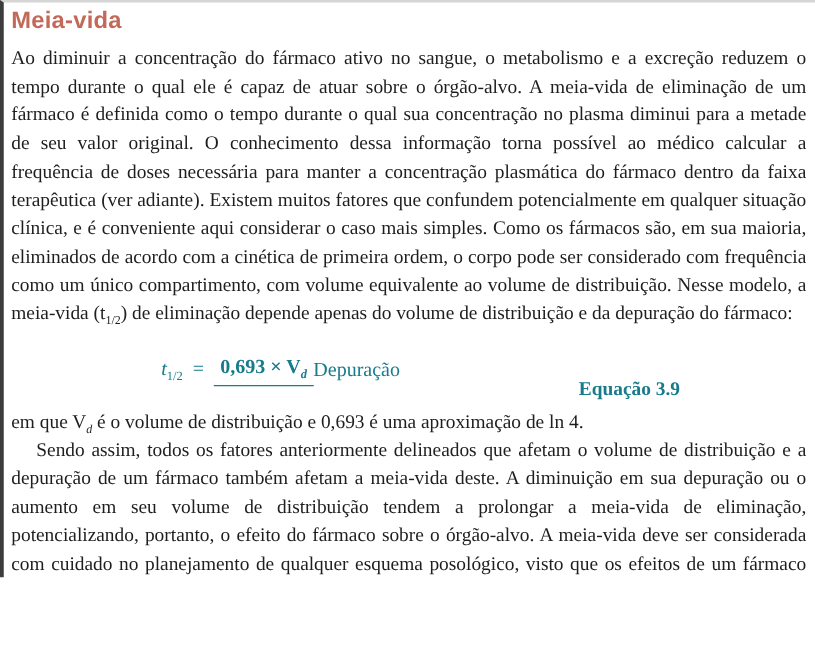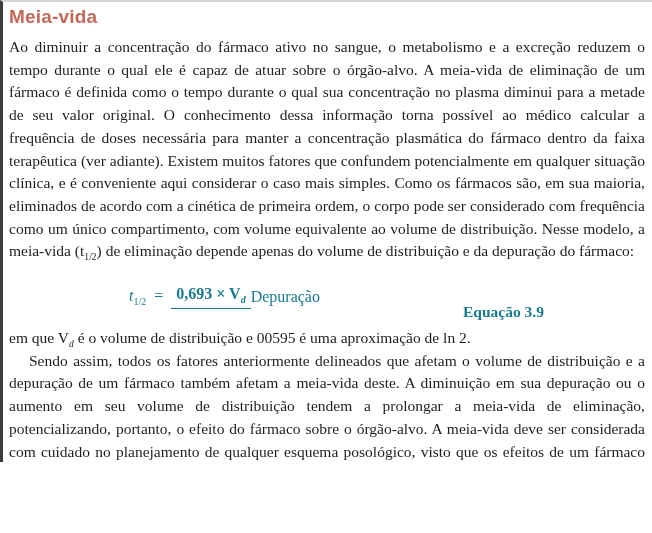--- a/index.html
+++ b/index.html
@@ -121,16 +121,16 @@
         <span class="eq-lhs"><span class="eq-var">t</span><span class="eq-sub">1/2</span></span>
         <span class="eq-equals">=</span>
         <span class="fraction">
           <span class="numerator"><span>0,693 × V</span><span class="eq-isub">d</span></span>
           <span class="denominator">Depuração</span>
         </span>
       </span>
       <span class="equation-label">Equação 3.9</span>
     </div>
 
-    <p class="para"><span class="seg-n">em que </span><span class="seg-i">V</span><span class="seg-isub">d</span><span class="seg-n"> é o volume de distribuição e 00595 é uma aproximação de ln 2.</span></p>
+    <p class="para"><span class="seg-n">em que </span><span class="seg-i">V</span><span class="seg-isub">d</span><span class="seg-n"> é o volume de distribuição e 0,693 é uma aproximação de ln 4.</span></p>
     <p class="para indent"><span class="seg-n">Sendo assim, todos os fatores anteriormente delineados que afetam o volume de distribuição e a depuração de um fármaco também afetam a meia-vida deste. A diminuição em sua depuração ou o aumento em seu volume de distribuição tendem a prolongar a meia-vida de eliminação, potencializando, portanto, o efeito do fármaco sobre o órgão-alvo. A meia-vida deve ser considerada com cuidado no planejamento de qualquer esquema posológico, visto que os efeitos de um fármaco com meia-vida longa podem durar vários dias. Por exemplo, a meia-vida da cloroquina é de mais de 1 semana, e a da amiodarona, mais de 1 mês.</span></p>
   </div>
 </div>
 
 </body></html>

